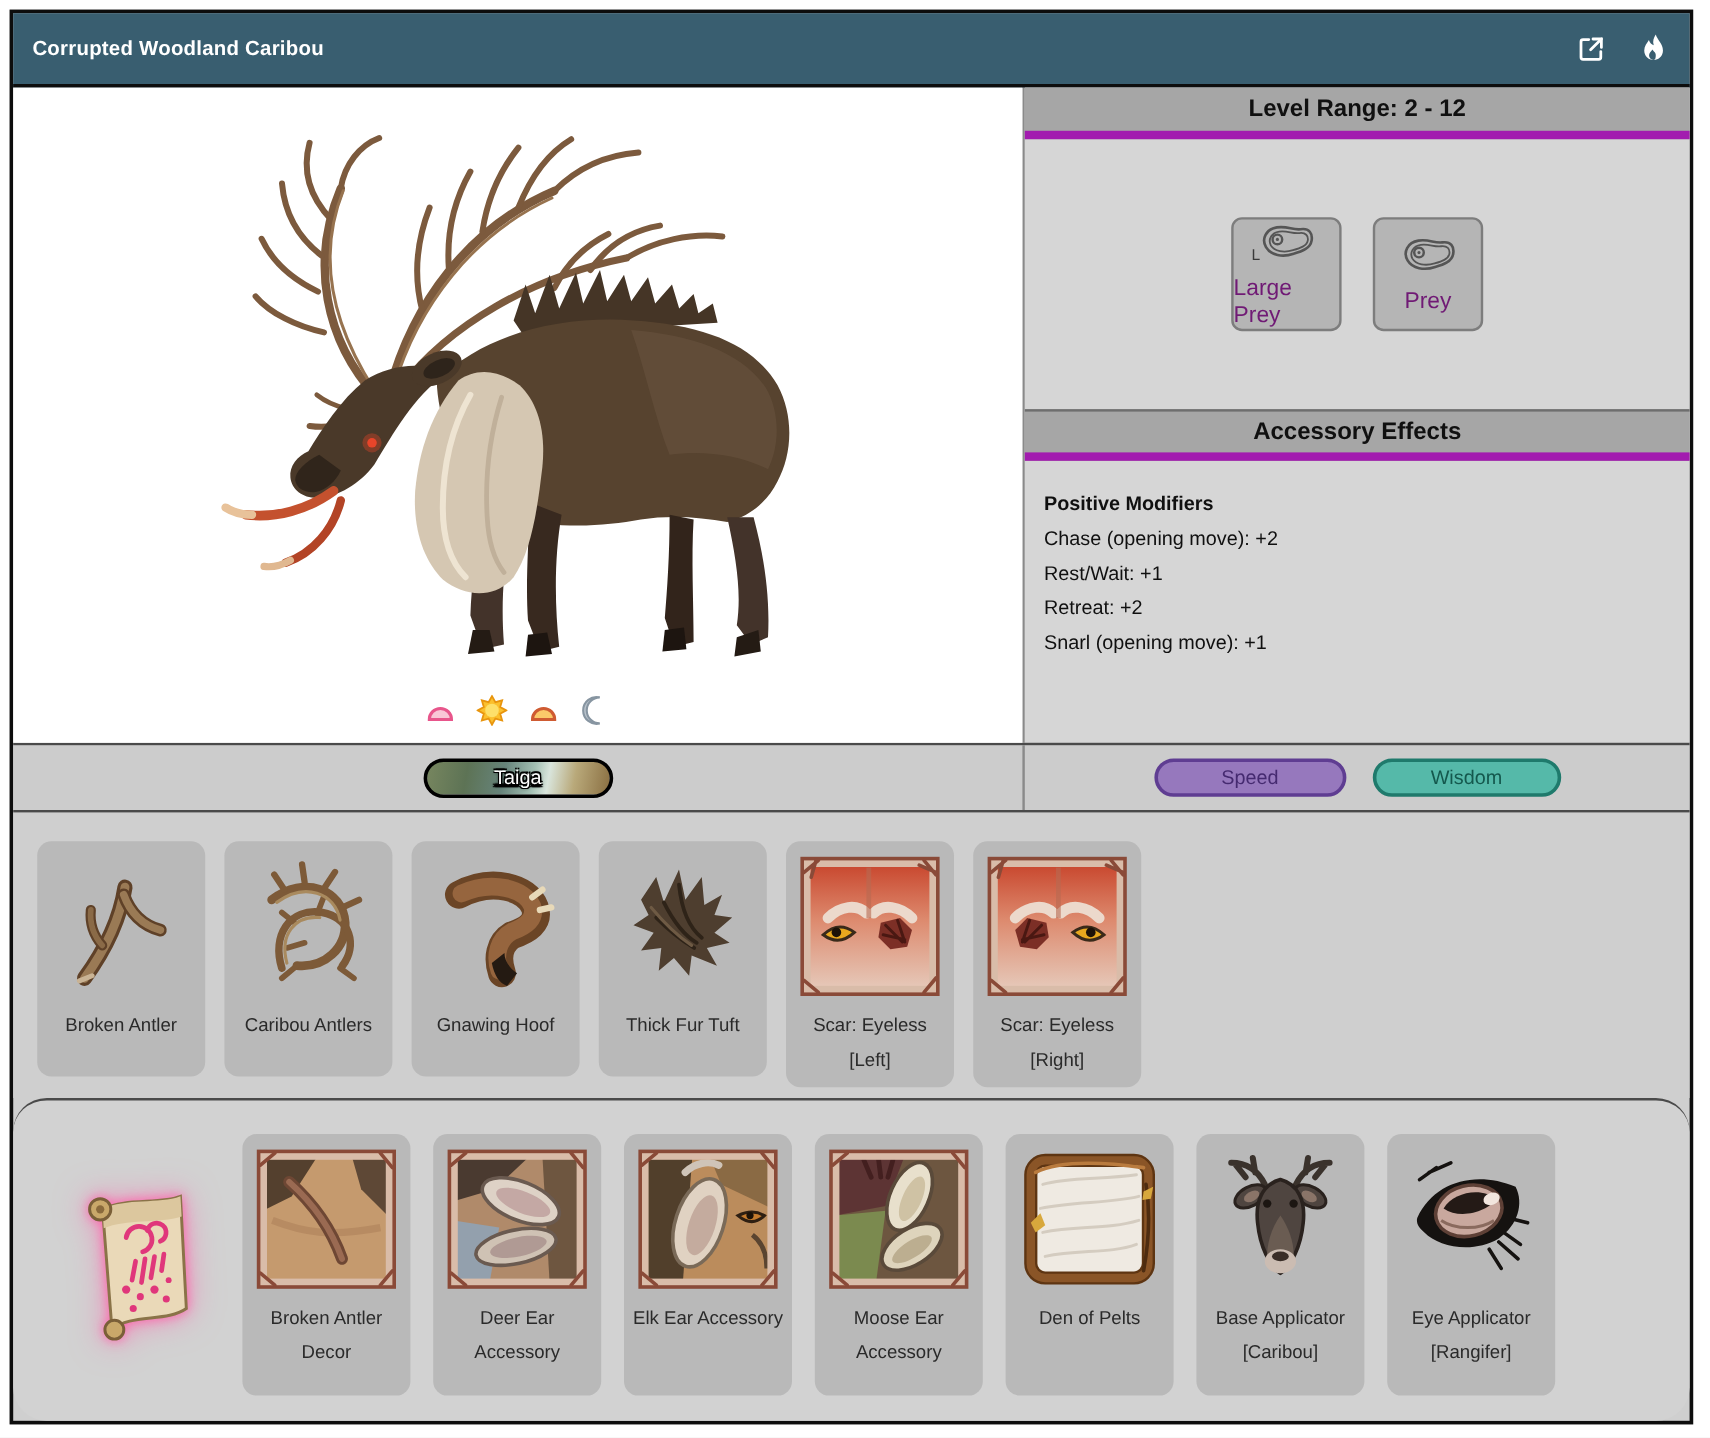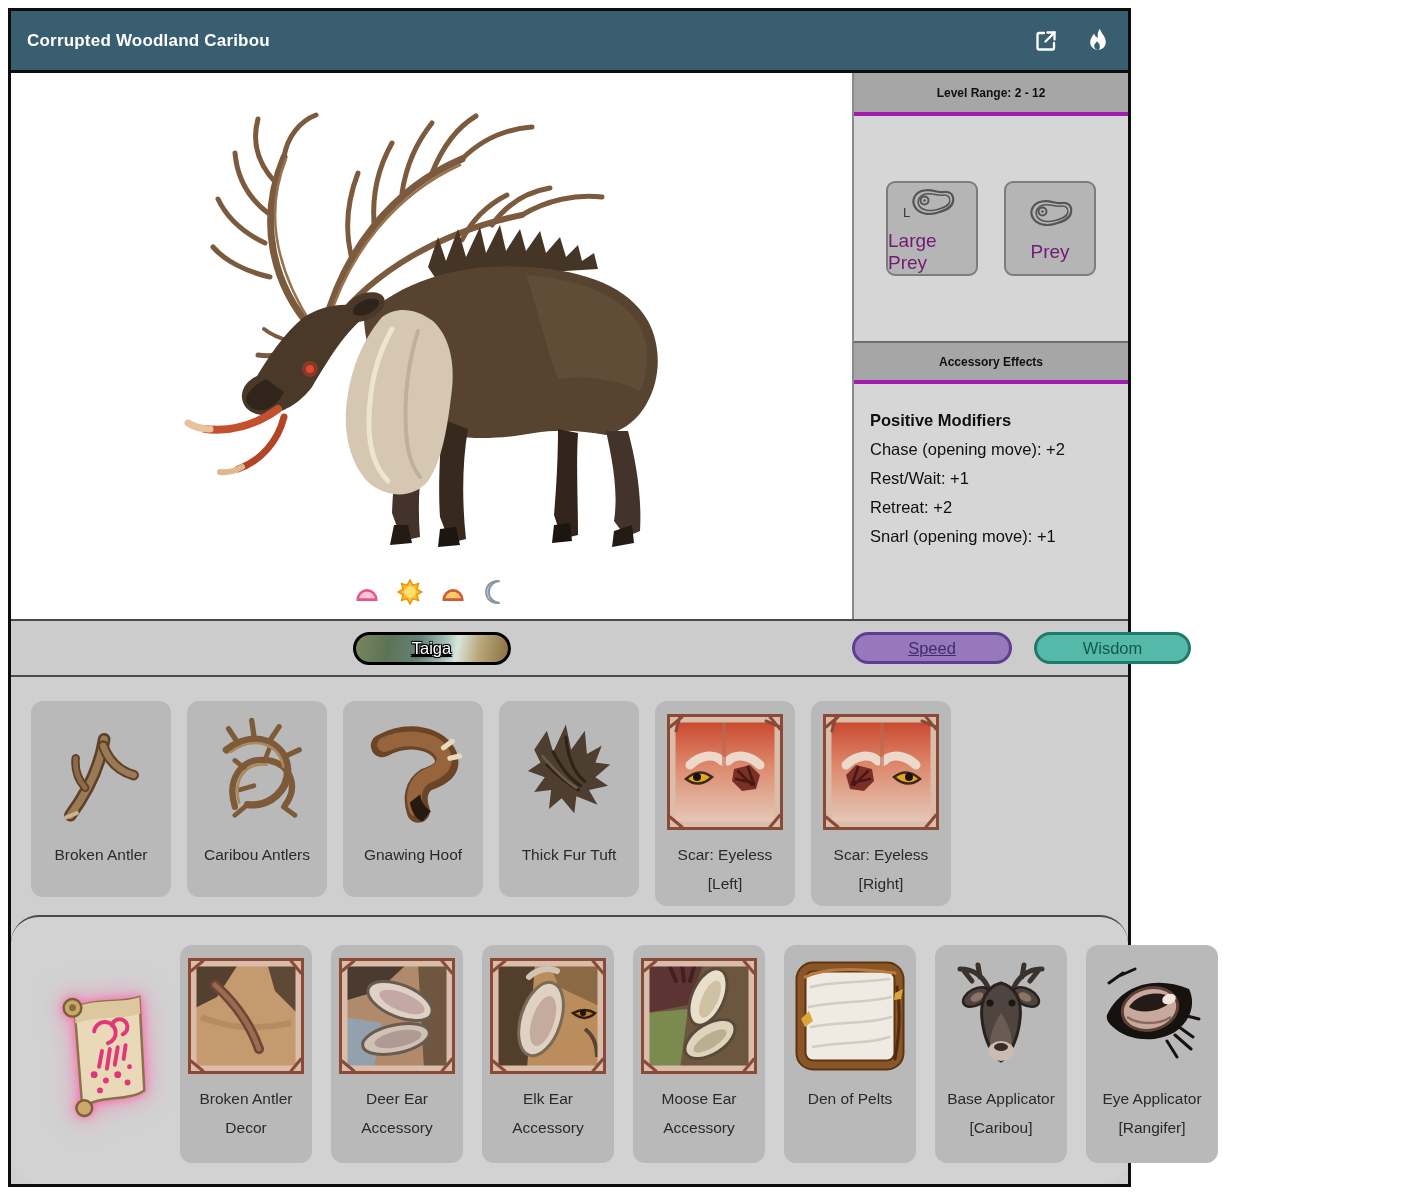--- a/index.html
+++ b/index.html
@@ -1,37 +1,37 @@
 <!DOCTYPE html>
 <html><head>
 <meta charset="utf-8">
 <style>
   * { box-sizing: border-box; }
   html,body { margin:0; padding:0; background:#ffffff; }
   body { width:1425px; height:1198px; font-family:"Liberation Sans","DejaVu Sans",sans-serif; position:relative; }
 
-  .window { position:absolute; left:8px; top:8px; width:1123px; height:1179px;
+  .window { position:absolute; left:8px; top:8px; width:1403px; height:1179px;
             border:3px solid #0d0d0d; background:#cfcfcf; display:flex; flex-direction:column; }
 
   
   .titlebar { height:62px; flex:0 0 62px; background:#395e70; border-bottom:3px solid #0d0d0d;
               display:flex; align-items:center; justify-content:space-between; padding:0 16px; }
   .titlebar .title { color:#ffffff; font-weight:bold; font-size:17px; letter-spacing:.2px; }
   .hicons { display:flex; align-items:center; gap:24px; }
   .hicon { width:28px; height:28px; display:flex; align-items:center; justify-content:center; cursor:pointer; }
 
   
   .top { flex:0 0 546px; display:flex; min-height:0; }
   .image-panel { width:841px; flex:0 0 841px; background:#ffffff; position:relative; }
   .vdiv { width:2px; background:#8a8a8a; }
   .info-panel { flex:1; display:flex; flex-direction:column; background:#d6d6d6; }
 
-  .section-header { height:43px; flex:0 0 43px; background:#a6a6a6; border-bottom:4px solid #a21caf;
+  .section-header { height:43px; flex:0 0 43px; background:#a6a6a6; border-bottom:7px solid #a21caf;
                     display:flex; align-items:center; justify-content:center;
-                    font-weight:bold; font-size:12px; color:#101010; }
+                    font-weight:bold; font-size:20px; color:#101010; }
   .section-header.bordered-top { border-top:2px solid #6e6e6e; }
 
   .prey-area { flex:0 0 225px; display:flex; align-items:center; justify-content:center; gap:26px; }
   .prey-btn { width:92px; height:95px; background:#b5b5b5; border:2px solid #7d7d7d; border-radius:9px;
               display:flex; flex-direction:column; align-items:center; justify-content:center;
               position:relative; cursor:pointer; }
   .prey-btn .plabel { font-size:19px; color:#701a75; margin-top:2px; }
   .prey-btn .lbadge { position:absolute; left:15px; top:22px; font-size:13px; color:#3a3a3a; }
 
   .modifiers { flex:1; padding:22px 16px 0; font-size:16.5px; color:#101010; }
@@ -49,21 +49,21 @@
   .strip-left { width:841px; flex:0 0 841px; display:flex; align-items:center; justify-content:center;text-decoration:underline; }
   .strip-right { flex:1; display:flex; align-items:center; justify-content:center; gap:22px; }
 
   .biome-btn { width:158px; height:33px; border:3px solid #000; border-radius:17px; cursor:pointer;
                display:flex; align-items:center; justify-content:center;
                background:linear-gradient(100deg,#77865f 0%,#5d7355 22%,#66837a 42%,#a4c0b4 58%,#d9e5dc 66%,#b9a97a 80%,#8a6f42 100%);
                color:#fff; font-size:16.5px;
                text-shadow:-1px -1px 0 #000, 1px -1px 0 #000, -1px 1px 0 #000, 1px 1px 0 #000, 0 0 3px #000; }
   .stat-btn { height:32px; border-radius:16px; display:flex; align-items:center; justify-content:center;
               font-size:16.5px; cursor:pointer; padding:0 2px; }
-  .stat-speed { width:160px; background:#9678bd; border:3px solid #5f3d92; color:#452a70;text-decoration:underline; }
+  .stat-speed { width:160px; background:#9678bd; border:3px solid #5f3d92; color:#452a70; }
   .stat-wisdom { width:157px; background:#55b9a9; border:3px solid #1f7a6c; color:#14584d; }
 
   
   .row1 { flex:0 0 240px; border-top:2px solid #4a4a4a; background:#cfcfcf;
           display:flex; gap:16px; padding:24px 20px 0; align-items:flex-start; }
   .row2 { flex:1; border-top:2px solid #4a4a4a; background:#d2d2d2;
           display:flex; gap:19px; padding:28px 32px 0; align-items:flex-start;border-radius:28px; }
 
   .card { width:140px; background:#b9b9b9; border-radius:12px; padding:10px 5px 8px;
           display:flex; flex-direction:column; align-items:center; cursor:pointer; }

